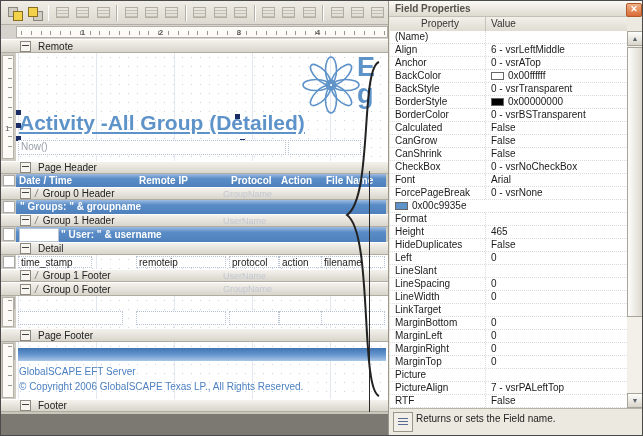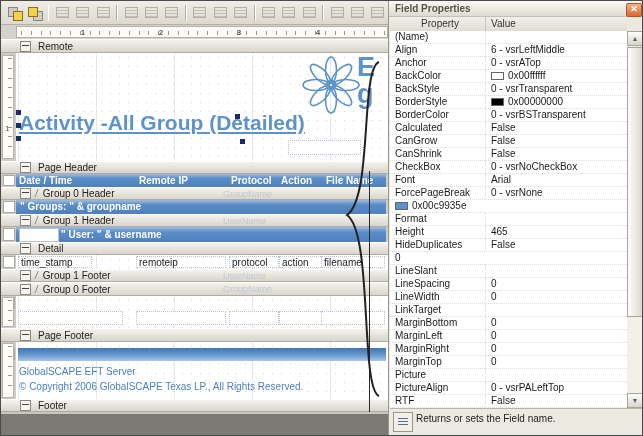--- a/index.html
+++ b/index.html
@@ -180,20 +180,21 @@
       <span>Remote</span>
     </div>
 
     <div class="content" style="top:14px;height:108px">
       <div id="reporttitle">Activity -All Group (Detailed)</div>
       <div class="handle" style="left:0;top:57px"></div>
       <div class="handle" style="left:0;top:70px"></div>
       <div class="handle" style="left:0;top:83px"></div>
       <div class="handle" style="left:219px;top:61px"></div>
       <div class="handle" style="left:224px;top:86px"></div>
+      <div class="fbox" style="left:2px;top:87px;width:268px;height:15px"><span id="nowtext">Now()</span></div>
       <div class="fbox" style="left:272px;top:87px;width:73px;height:15px"></div>
       <svg width="58" height="58" style="position:absolute;left:286px;top:3px" viewBox="0 0 58 58">
         <g fill="none" stroke="#5e93c9" stroke-width="1.6">
           <g transform="rotate(0 29 29)">
               <ellipse cx="29" cy="14" rx="5.5" ry="13"></ellipse>
             </g>
           <g transform="rotate(45 29 29)">
               <ellipse cx="29" cy="14" rx="5.5" ry="13"></ellipse>
             </g>
           <g transform="rotate(90 29 29)">
@@ -441,20 +442,21 @@
             <span>465</span>
           </div>
         </div>
         <div class="prow">
           <div class="pname">HideDuplicates</div>
           <div class="pval">
             <span>False</span>
           </div>
         </div>
         <div class="prow">
+          <div class="pname">Left</div>
           <div class="pval">
             <span>0</span>
           </div>
         </div>
         <div class="prow">
           <div class="pname">LineSlant</div>
         </div>
         <div class="prow">
           <div class="pname">LineSpacing</div>
           <div class="pval">
@@ -499,21 +501,21 @@
         </div>
         <div class="prow">
           <div class="pname">Picture</div>
           <div class="pval">
             <span></span>
           </div>
         </div>
         <div class="prow">
           <div class="pname">PictureAlign</div>
           <div class="pval">
-            <span>0 - vsrPALeftTop</span>
+            <span>7 - vsrPALeftTop</span>
           </div>
         </div>
         <div class="prow">
           <div class="pname">RTF</div>
           <div class="pval">
             <span>False</span>
           </div>
         </div>
       </div>
 

